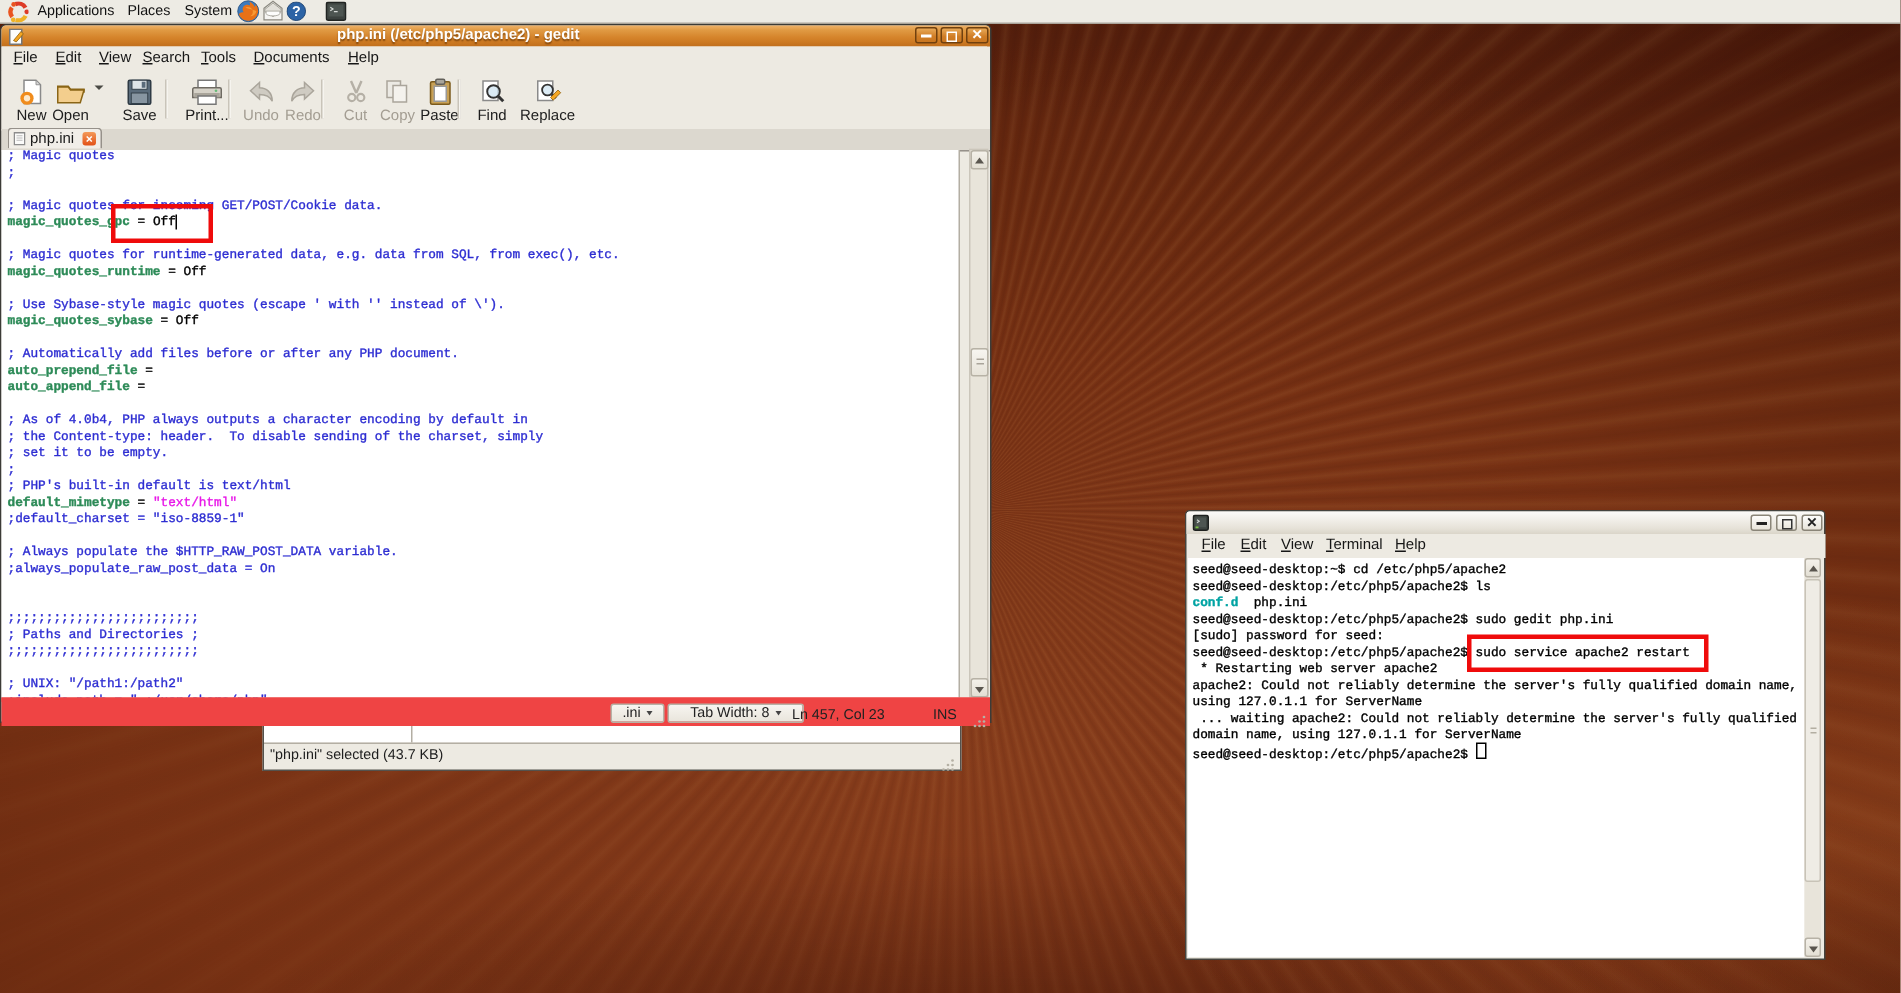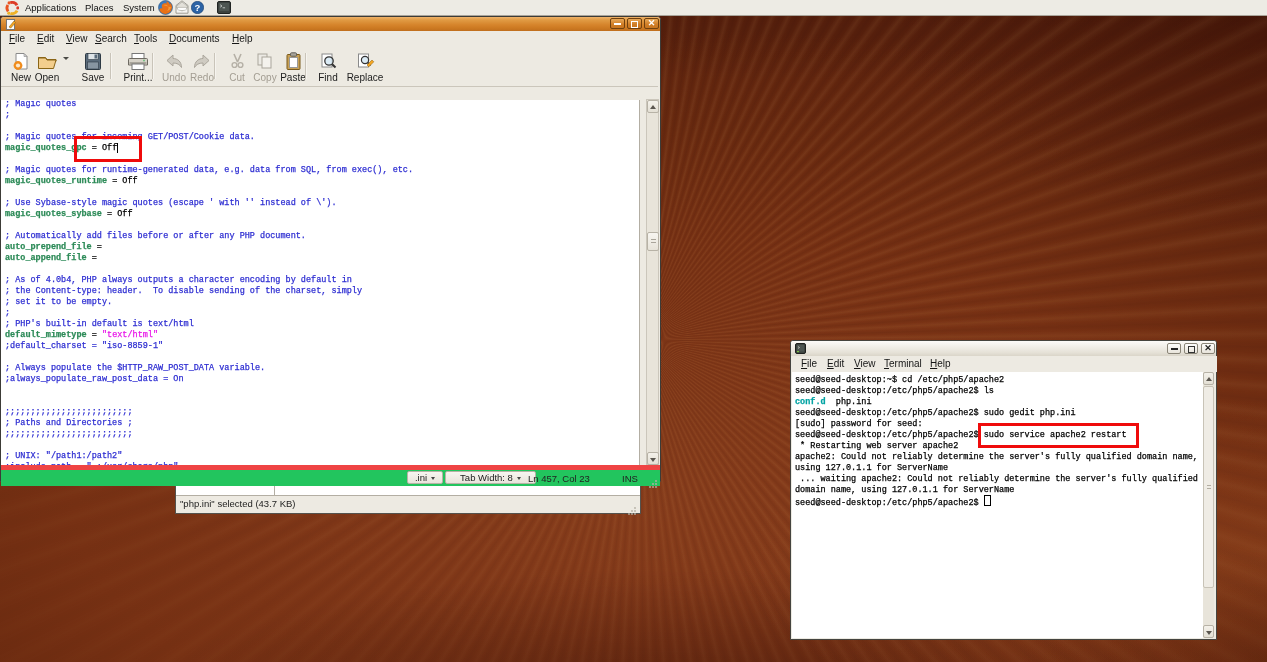--- a/index.html
+++ b/index.html
@@ -37,21 +37,21 @@
 #gtab{position:absolute;left:4px;top:-1px;width:63px;height:14px;background:#f1eee8;border:1px solid #96918a;border-bottom:none;border-radius:3px 3px 0 0;box-sizing:border-box}
 
 #gtext{position:absolute;left:0;top:82.5px;width:638px;height:365px;background:#fff;border-right:1px solid #b3aea3;overflow:hidden}
 #gcode{position:absolute;left:4px;top:-0.5px;font-family:"Liberation Mono",monospace;font-size:8.5px;line-height:11px;white-space:pre;color:#000;-webkit-text-stroke:0.25px}
 #gcode .c{color:#2e2ed2}
 #gcode .k{color:#2d8b58;font-weight:bold}
 #gcode .s{color:#e818e8}
 
 #gsb{position:absolute;left:645px;top:82px;width:13px;height:366px;background:#e8e4da;border:1px solid #cbc6bb;box-sizing:border-box}
 
-#gstatus{position:absolute;left:0;top:448px;width:659px;height:16px;background:#22c55e;border-top:5px solid #ef4444}
+#gstatus{position:absolute;left:0;top:448px;width:659px;height:16px;background:#ef4444;border-top:3px solid #ef4444}
 .combo{position:absolute;top:1px;height:13px;border:1px solid #b7b2a6;border-radius:2px;background:linear-gradient(#f7f5f0,#e9e5dc);font-size:9.5px;color:#222;text-align:center;box-sizing:border-box}
 
 #naut{left:175px;top:478px;width:466px;height:36px;background:#edeae2;border:1px solid #54524d;border-top:none;box-sizing:border-box}
 
 #term{left:790px;top:340px;width:427px;height:300px;background:#edeae2;border:1px solid #45443f;border-radius:3px 3px 0 0;box-sizing:border-box}
 #ttitle{position:absolute;left:0;top:0;width:425px;height:15px;border-radius:2px 2px 0 0;background:linear-gradient(#fcfbf9,#e6e2d8 75%,#dad5c9)}
 #ttitle .ttxt{position:absolute;left:0;right:52px;top:1px;text-align:center;font-size:9.5px;font-weight:bold;color:#2e2d2b}
 .tbtn2{position:absolute;top:2px;width:14px;height:11px;border:1px solid #8a8578;border-radius:2px;box-sizing:border-box;background:linear-gradient(#fdfdfc,#e8e4da);color:#222;font-size:8px;font-weight:bold;text-align:center;line-height:9px}
 #tmenu{position:absolute;left:1px;top:15px;width:425px;height:16px;background:#edeae2}
 #tbody{position:absolute;left:1px;top:31px;width:411px;height:266px;background:#fff}
@@ -81,20 +81,21 @@
         </g>
       </svg></div>
 </div>
 
 <div class="abs" id="gedit">
   <div id="gtitle">
     <svg style="position:absolute;left:5px;top:2px" width="10" height="11" viewBox="0 0 10 11">
         <rect x="0.5" y="0.5" width="8" height="10" fill="#fdfdfd" stroke="#777"></rect>
         <path d="M3 8 L8 2 L9.6 3.6 L4.8 9 Z" fill="#f5a623" stroke="#8a5a00" stroke-width="0.5"></path>
       </svg>
+    <div class="ttxt">php.ini (/etc/php5/apache2) - gedit</div>
     <div class="tbtn" style="left:609px"><span style="display:inline-block;width:7px;border-bottom:2px solid #fff;margin-bottom:1px"></span></div>
     <div class="tbtn" style="left:626px"><span style="display:inline-block;width:5px;height:5px;border:1px solid #fff;margin-top:2px"></span></div>
     <div class="tbtn" style="left:643px"><span style="font-size:9px;line-height:8px">✕</span></div>
   </div>
   <div id="gmenu">
     <div class="mitem" style="left:8px"><u>F</u>ile</div>
     <div class="mitem" style="left:36px"><u>E</u>dit</div>
     <div class="mitem" style="left:65px"><u>V</u>iew</div>
     <div class="mitem" style="left:94px"><u>S</u>earch</div>
     <div class="mitem" style="left:133px"><u>T</u>ools</div>
@@ -187,20 +188,30 @@
       </div>
     <div class="tbi" style="left:340px;width:48px">
         <svg width="19" height="19" viewBox="0 0 19 19">
           <rect x="2.5" y="2" width="10" height="13" fill="#fff" stroke="#8a8a8a"></rect>
           <circle cx="9" cy="8" r="3.6" fill="#cfe4f2" fill-opacity="0.75" stroke="#333" stroke-width="1.2"></circle>
           <path d="M11.8 10.8 L14.5 13.5" stroke="#333" stroke-width="1.8"></path>
           <path d="M11 13 L16 8 L17.8 9.8 L12.8 14.8 Z" fill="#f5a623" stroke="#8a5a00" stroke-width="0.5"></path>
         </svg>
         <div class="lab">Replace</div>
       </div>
+  </div>
+  <div id="gtabs">
+    <div id="gtab">
+      <svg style="position:absolute;left:3px;top:2px" width="8" height="9" viewBox="0 0 8 9">
+          <rect x="0.5" y="0.5" width="7" height="8" fill="#fbfbfa" stroke="#8d8d8d"></rect>
+          <path d="M2 2.5h4M2 4h4M2 5.5h4" stroke="#bbb" stroke-width="0.7"></path>
+        </svg>
+      <div style="position:absolute;left:14px;top:1px;font-size:10px;color:#1a1a1a">php.ini</div>
+      <div style="position:absolute;left:49px;top:2px;width:9px;height:9px;border-radius:2px;background:linear-gradient(#f49a5a,#e25117);color:#fff;font-size:8px;font-weight:bold;text-align:center;line-height:9px">×</div>
+    </div>
   </div>
   <div id="gtext">
       <div id="gcode"><span class="c">; Magic quotes
 ;
 
 ; Magic quotes for incoming GET/POST/Cookie data.</span>
 <span class="k">magic_quotes_gpc</span> = Off<span style="border-left:1px solid #000">​</span>
 
 <span class="c">; Magic quotes for runtime-generated data, e.g. data from SQL, from exec(), etc.</span>
 <span class="k">magic_quotes_runtime</span> = Off

